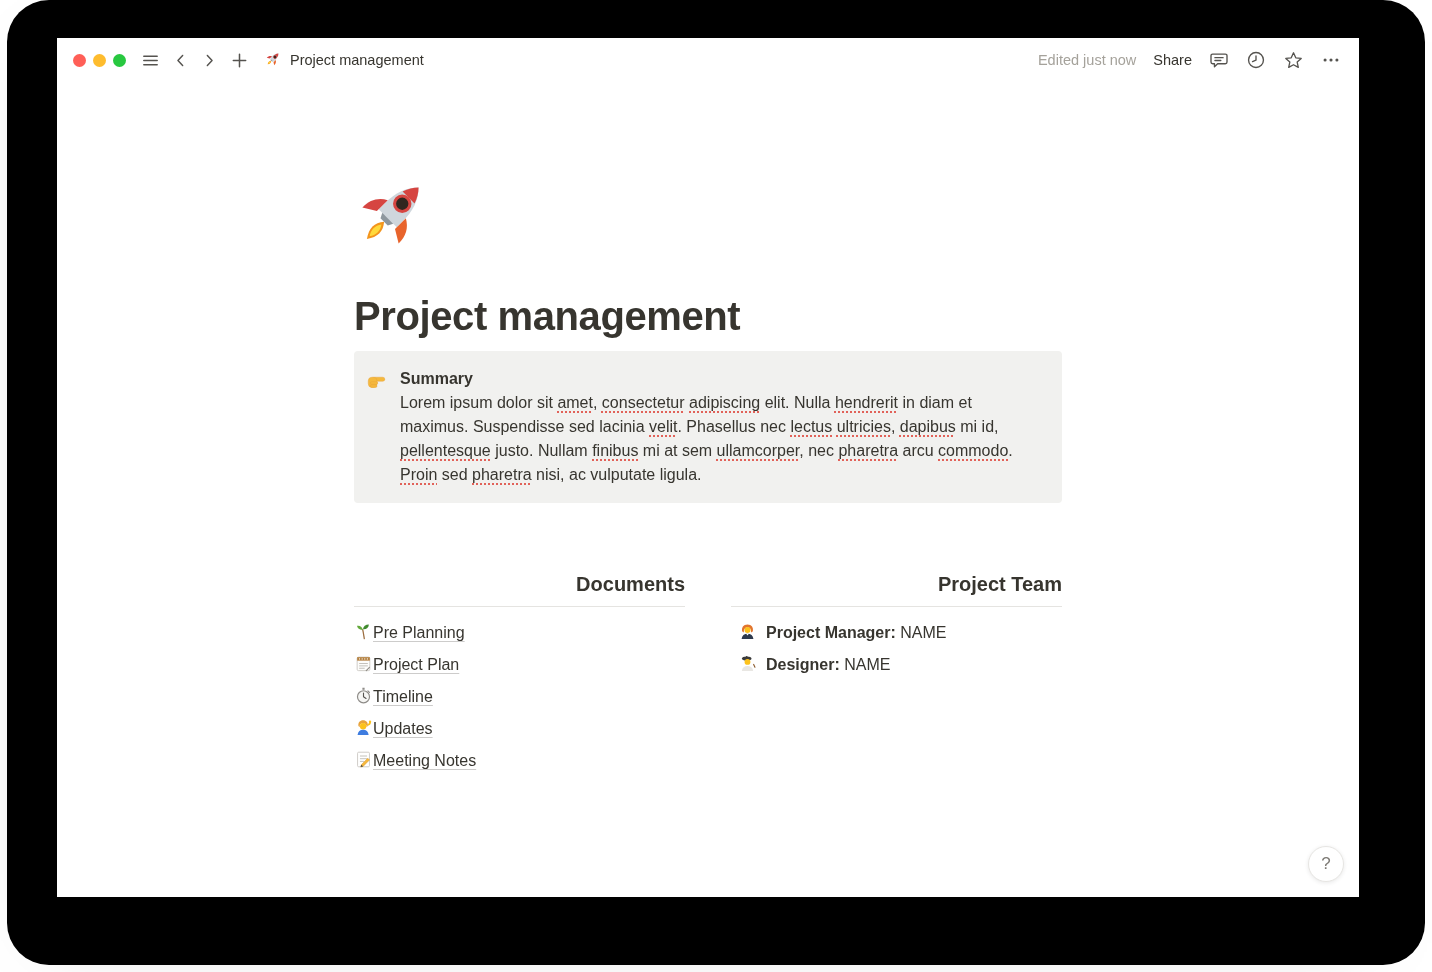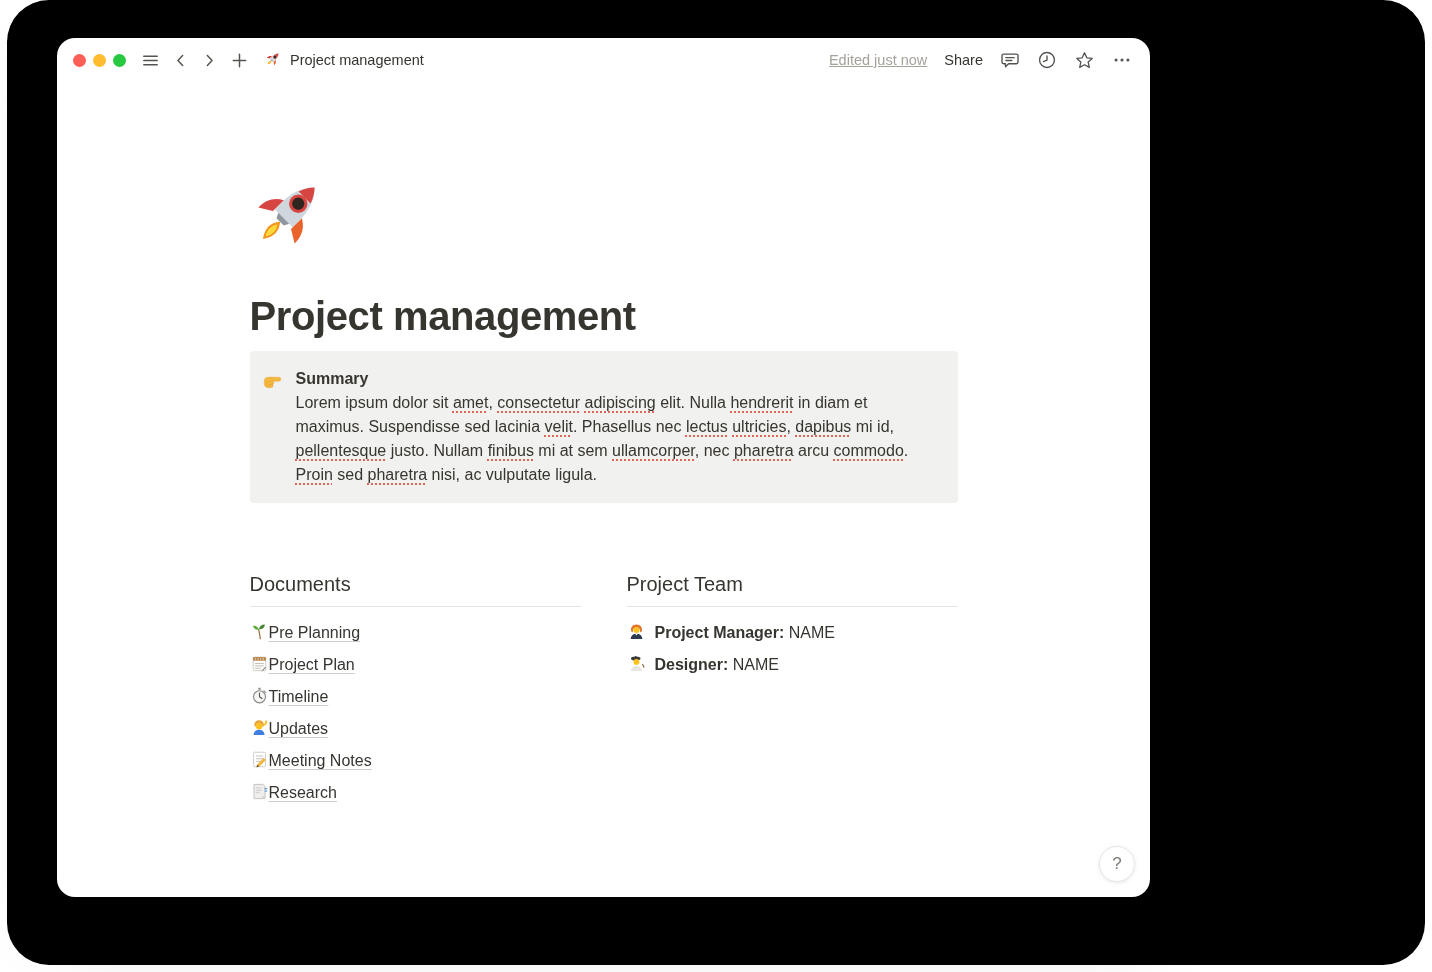--- a/index.html
+++ b/index.html
@@ -10,70 +10,70 @@
   }
   *{box-sizing:border-box;}
   html,body{margin:0;padding:0;}
   body{
     width:1432px;height:972px;position:relative;background:#fff;
     font-family:"Liberation Sans","DejaVu Sans",sans-serif;color:var(--text);
     overflow:hidden;
   }
   .backdrop{position:absolute;left:7px;top:0;right:7px;bottom:7px;background:#000;border-radius:42px;}
   .window{
-    position:absolute;left:57px;top:38px;width:1093px;height:859px;
-    background:#fff;border-radius:18px;overflow:hidden;
+    position:absolute;left:57px;top:38px;width:1302px;height:859px;
+    background:#fff;border-radius:0;overflow:hidden;
     box-shadow:0 25px 60px rgba(0,0,0,0.55);
   }
   
   .toolbar{height:44px;display:flex;align-items:center;padding:0 18px 0 16px;}
   .lights{display:flex;align-items:center;gap:7px;}
   .light{width:13px;height:13px;border-radius:50%;}
   .light.red{background:var(--red-light);}
   .light.yellow{background:var(--yellow-light);}
   .light.green{background:var(--green-light);}
   .tb-btn{display:flex;align-items:center;justify-content:center;border:none;background:transparent;
           padding:0;margin:0;cursor:pointer;color:var(--icon);}
   .tb-btn svg{display:block;}
   .nav-cluster{display:flex;align-items:center;gap:12px;margin-left:15px;}
   .tab-title{display:flex;align-items:center;gap:8px;margin-left:16px;cursor:pointer;}
   .tab-title .label{font-size:14.5px;color:var(--text);}
   .tb-right{margin-left:auto;display:flex;align-items:center;gap:17px;}
-  .edited{font-size:14.5px;color:var(--muted);text-decoration:underline;}
+  .edited{font-size:14.5px;color:var(--muted);}
   .share{font-size:14.5px;color:var(--text);background:none;border:none;padding:0;cursor:pointer;}
   
   .page{height:815px;overflow:hidden;position:relative;}
   .content{width:708px;margin:0 auto;padding-top:88px;}
   .page-icon{width:82px;height:82px;cursor:pointer;}
   .page-title{font-size:40px;font-weight:700;letter-spacing:-0.4px;margin:42px 0 12px 0;color:var(--text);}
   .callout{
     background:var(--callout-bg);border-radius:4px;display:flex;align-items:flex-start;
     padding:16px 32px 16px 12px;gap:12px;
   }
   .callout-icon{flex:0 0 22px;padding-top:2px;}
   .callout-title{font-weight:700;font-size:16px;line-height:24px;margin:0;}
   .callout-body{font-size:16px;line-height:24px;margin:0;}
   .misspell{
     text-decoration:underline;text-decoration-style:dotted;
     text-decoration-color:var(--misspell);text-decoration-thickness:1.5px;
     text-underline-offset:3px;
   }
   .columns{display:flex;gap:46px;margin-top:70px;}
   .col{flex:1 1 0;}
-  .col h3{font-size:20px;font-weight:400;margin:0 0 10px 0;color:var(--text);}
+  .col h3{font-size:20px;font-weight:700;margin:0 0 10px 0;color:var(--text);text-align:right;}
   .col hr{border:none;border-top:1px solid var(--divider);margin:0 0 10px 0;}
   .doc-list{list-style:none;margin:0;padding:0;}
   .doc-item{display:flex;align-items:center;height:32px;}
   .doc-item svg{flex:0 0 19px;}
   .doc-link{
     font-size:16px;color:var(--text);cursor:pointer;
     text-decoration:underline;text-decoration-color:var(--link-underline);
     text-decoration-thickness:1px;text-underline-offset:3px;
   }
-  .team-list{list-style:none;margin:0;padding:0;}
+  .team-list{list-style:none;margin:7px;padding:0;}
   .team-item{display:flex;align-items:center;gap:9px;height:32px;font-size:16px;}
   .team-item svg{flex:0 0 19px;}
   .team-role{font-weight:700;}
   .team-name{font-weight:400;}
   .help-btn{
     position:absolute;right:15px;bottom:15px;width:36px;height:36px;border-radius:50%;
     background:#fff;border:1px solid #e7e6e3;box-shadow:0 1px 4px rgba(0,0,0,0.09);
     color:#7d7a75;font-size:17px;font-weight:500;display:flex;align-items:center;justify-content:center;
     cursor:pointer;font-family:inherit;
   }
@@ -276,31 +276,20 @@
               <span>
                 <svg width="19" height="19" viewBox="0 0 24 24">
                   <rect x="4.5" y="2.8" width="15" height="18.4" rx="1.4" fill="#fff" stroke="#c3c0ba" stroke-width="1"></rect>
                   <path d="M8 7.6h8M8 11h8M8 14.4h4.5" stroke="#bcb9b2" stroke-width="1.1" stroke-linecap="round"></path>
                   <path d="M19.6 12.6 L11.5 20.7 l-3.1 0.9 0.9-3.1 8.1-8.1 z" fill="#f6b73c" stroke="#d89b27" stroke-width="0.6"></path>
                   <path d="M9.3 18.5 l-0.9 3.1 3.1-0.9 z" fill="#4a4a4a"></path>
                 </svg>
               </span>
               <span class="doc-link">Meeting Notes</span>
             </li>
-            <li class="doc-item">
-              <span>
-                <svg width="19" height="19" viewBox="0 0 24 24">
-                  <path d="M5 3 h11.5 l2.5 2.5 V21 H5 Z" fill="#efeeec" stroke="#b9b6b0" stroke-width="1"></path>
-                  <path d="M19 15.5 V21 h-5.5 Z" fill="#d4d2ce"></path>
-                  <path d="M19 8.5 h2.2 M19 11.5 h2.2" stroke="#6fa8dc" stroke-width="1.8" stroke-linecap="round"></path>
-                  <path d="M8 7.5h6M8 10.5h6M8 13.5h4" stroke="#c6c3bd" stroke-width="1" stroke-linecap="round"></path>
-                </svg>
-              </span>
-              <span class="doc-link">Research</span>
-            </li>
           </ul>
         </div>
 
         <div class="col">
           <h3>Project Team</h3>
           <hr>
           <ul class="team-list">
             <li class="team-item">
               <span>
                 <svg width="19" height="19" viewBox="0 0 24 24">

